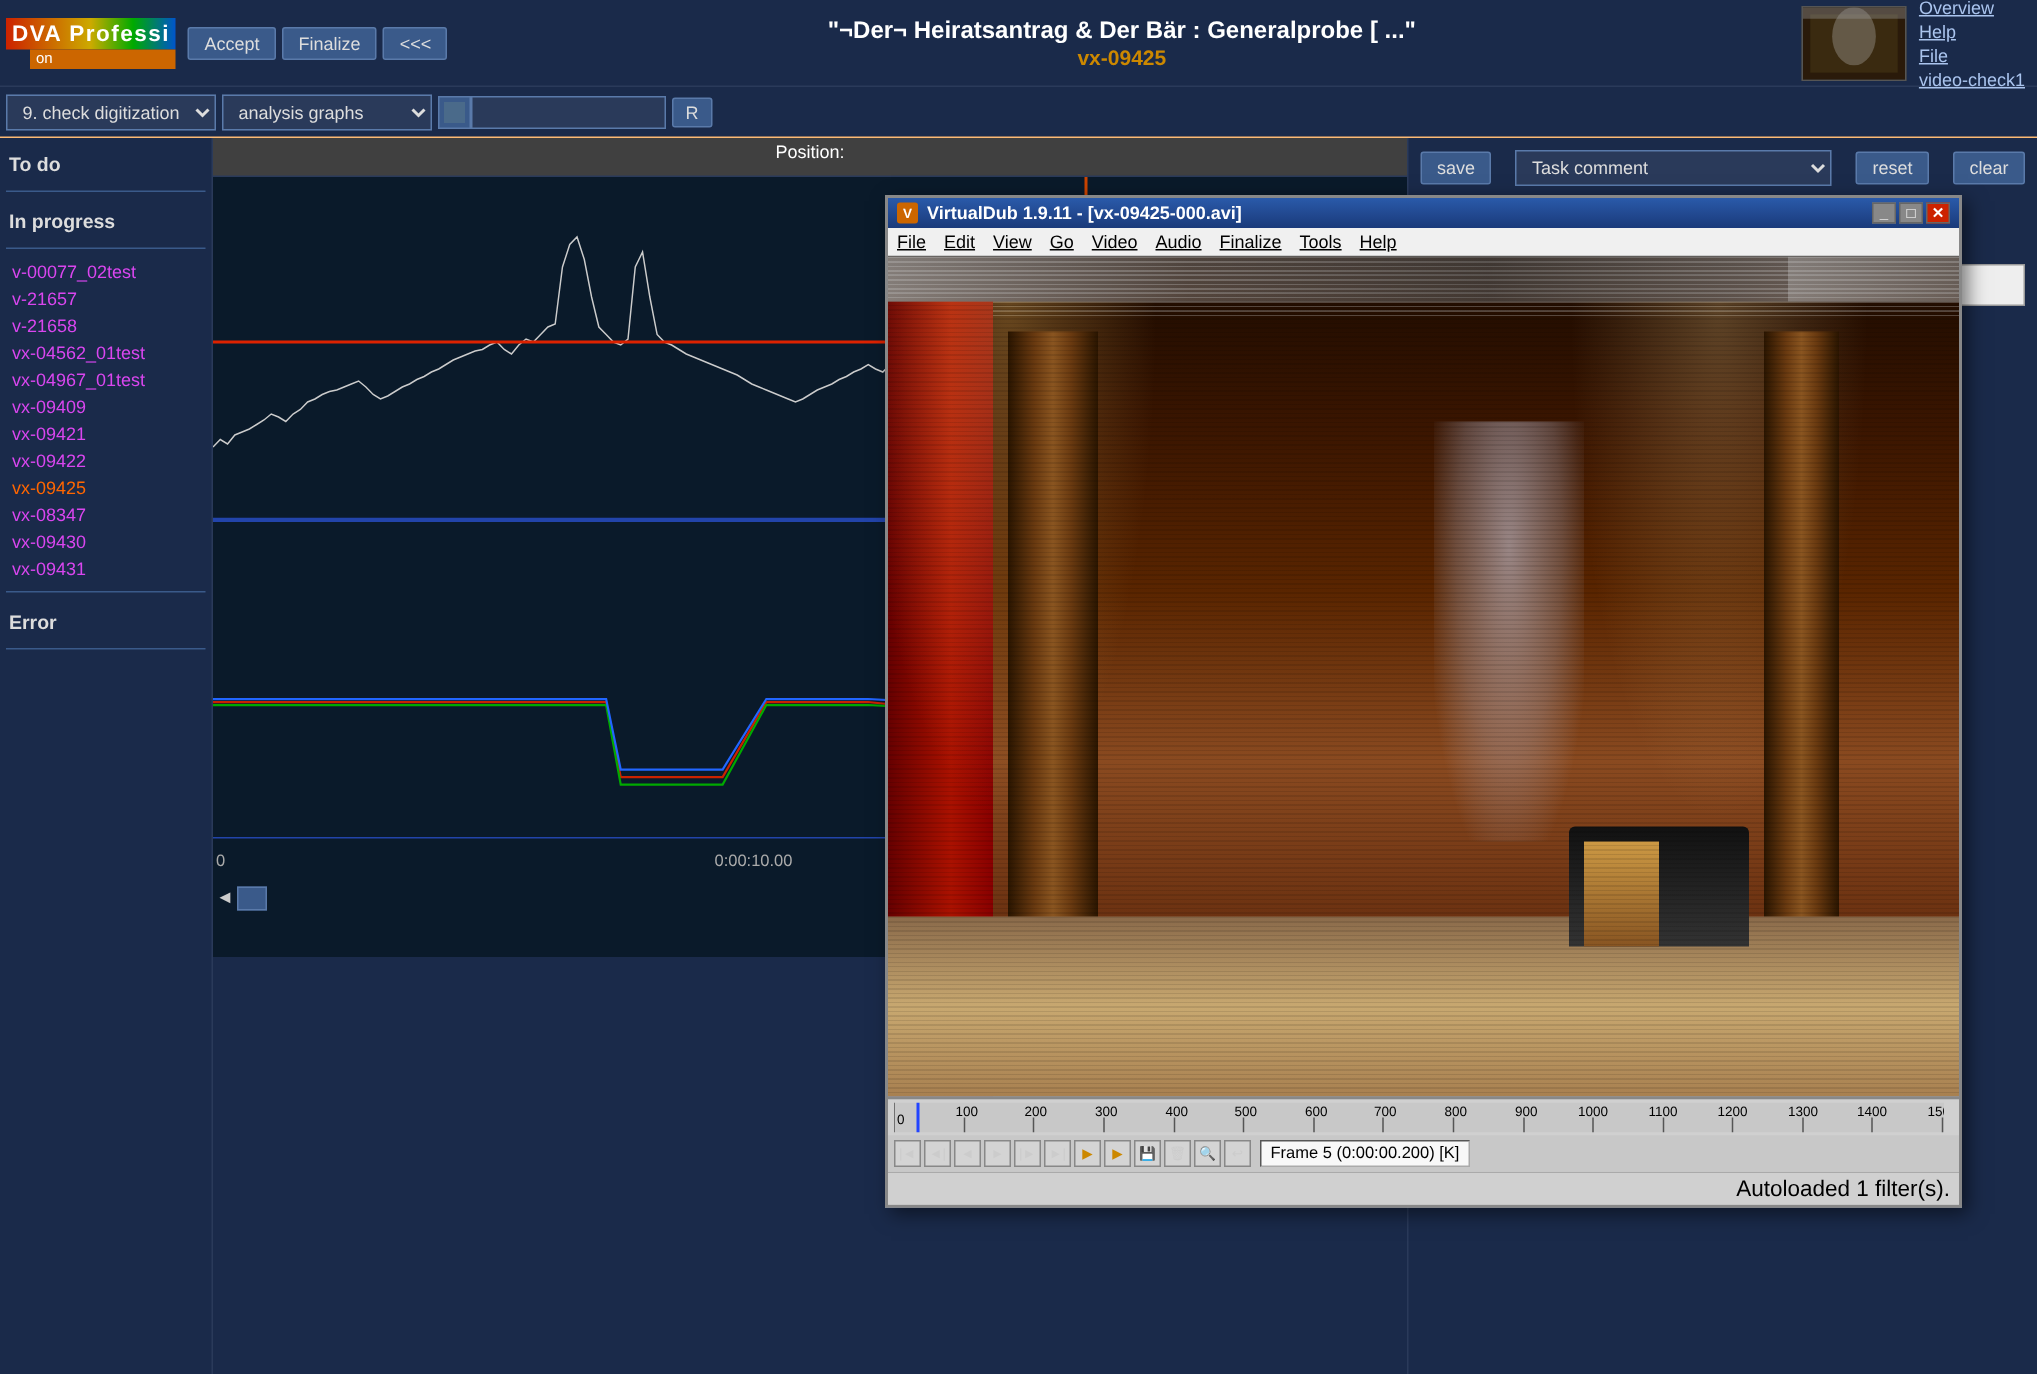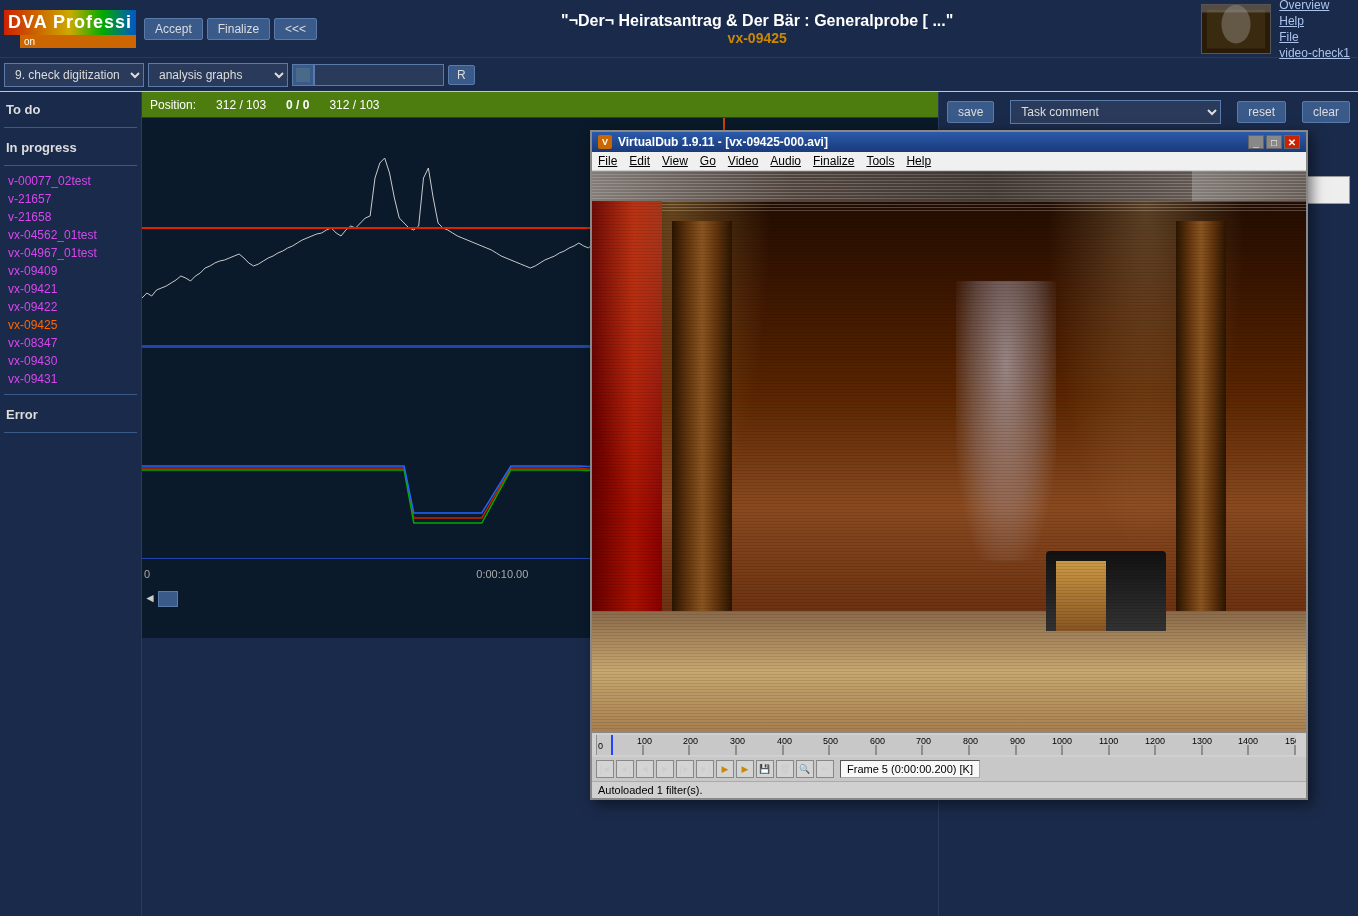--- a/index.html
+++ b/index.html
@@ -16,21 +16,21 @@
     }
     #logo-area {
       display: flex;
       flex-direction: column;
       margin-right: 8px;
     }
     #logo-top {
       background: linear-gradient(90deg, #cc2200 0%, #cc6600 25%, #ccaa00 50%, #00aa00 75%, #0055cc 100%);
       color: white;
       font-weight: bold;
-      font-size: 18px;
+      font-size: 15px;
       padding: 2px 4px;
       letter-spacing: 1px;
     }
     #logo-bottom {
       background: #cc6600;
       color: white;
       font-size: 10px;
       padding: 1px 4px;
       margin-left: 16px;
     }
@@ -157,27 +157,28 @@
       flex: 1;
       background: #1a2a4a;
       overflow: hidden;
       position: relative;
     }
 
     
     #position-bar {
       display: flex;
       align-items: center;
-      background: #4d7c0f;
+      background: #404040;
       height: 26px;
       padding: 2px 8px;
       border-bottom: 1px solid #2a3a5a;
       color: #ddd;
       font-size: 12px;
       gap: 20px;
+      flex-direction: column;
     }
     #position-bar span { color: white; }
 
     
     #graph-area {
       position: relative;
       background: #0a1a2a;
       height: 520px;
     }
     #graph-top {
@@ -437,24 +438,25 @@
       border: 1px solid #888;
       width: 18px; height: 18px;
       font-size: 9px;
       display: flex;
       align-items: center;
       justify-content: center;
       cursor: pointer;
     }
     #vdub-status {
       background: #d0d0d0;
-      font-size: 11px;
+      font-size: 15px;
       color: #000;
       padding: 2px 6px;
       border-top: 1px solid #aaa;
+      text-align: right;
     }
     #frame-text {
       background: #f8f8f8;
       border: 1px inset #aaa;
       padding: 2px 6px;
       font-size: 11px;
       margin-left: 4px;
     }
 
     

